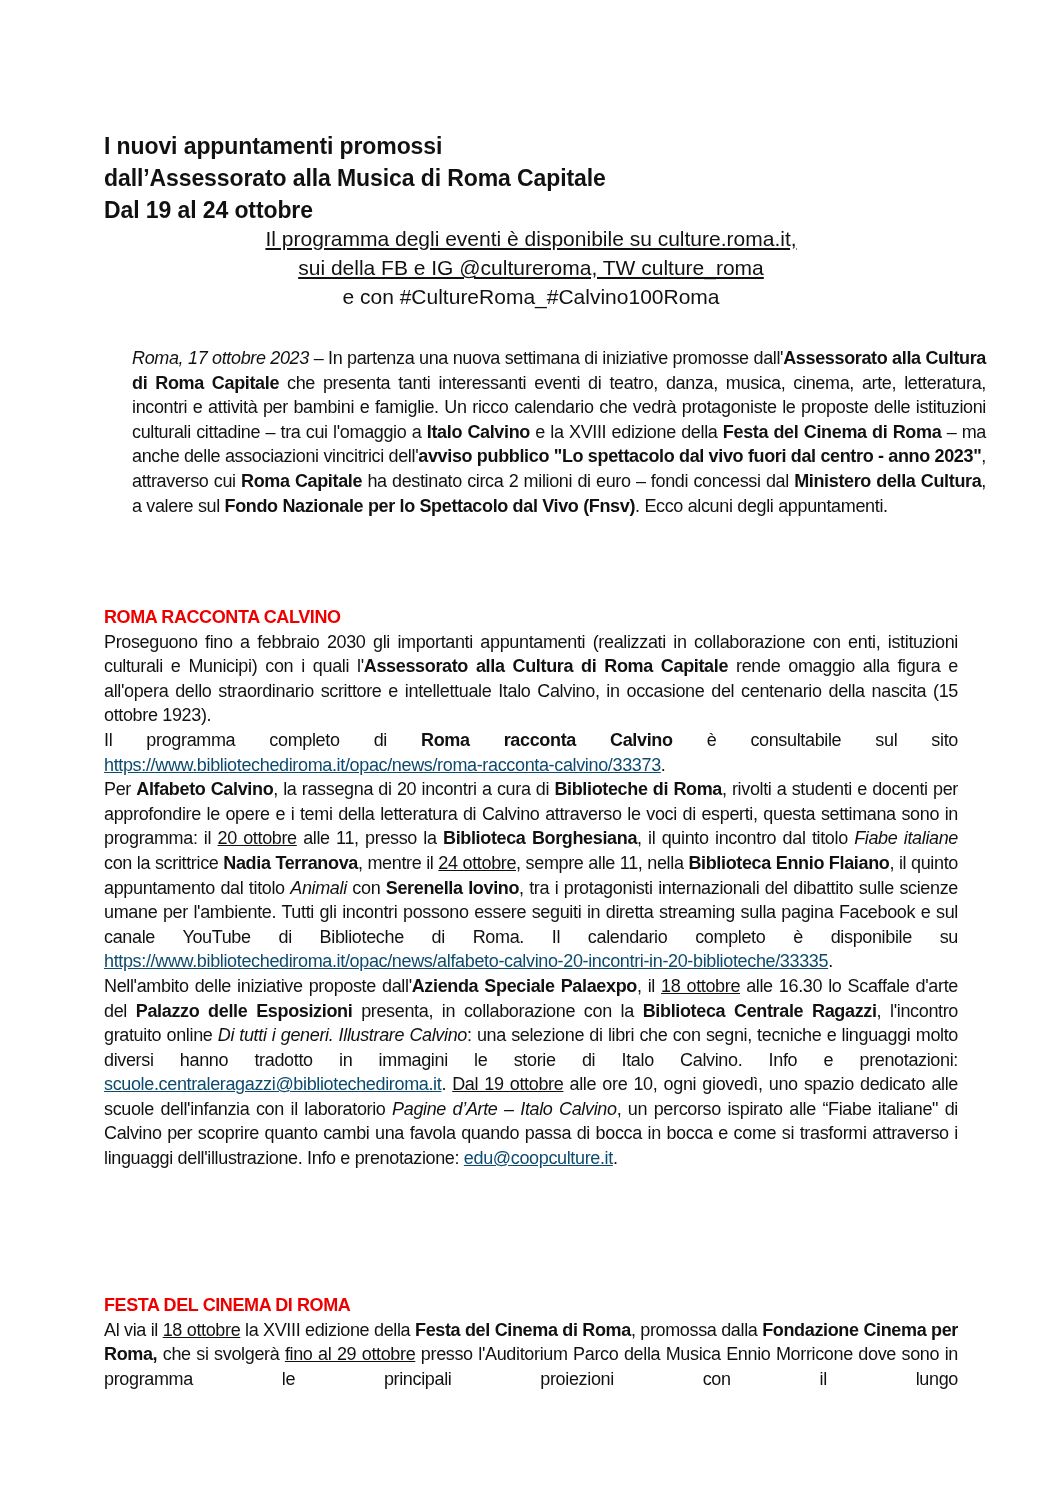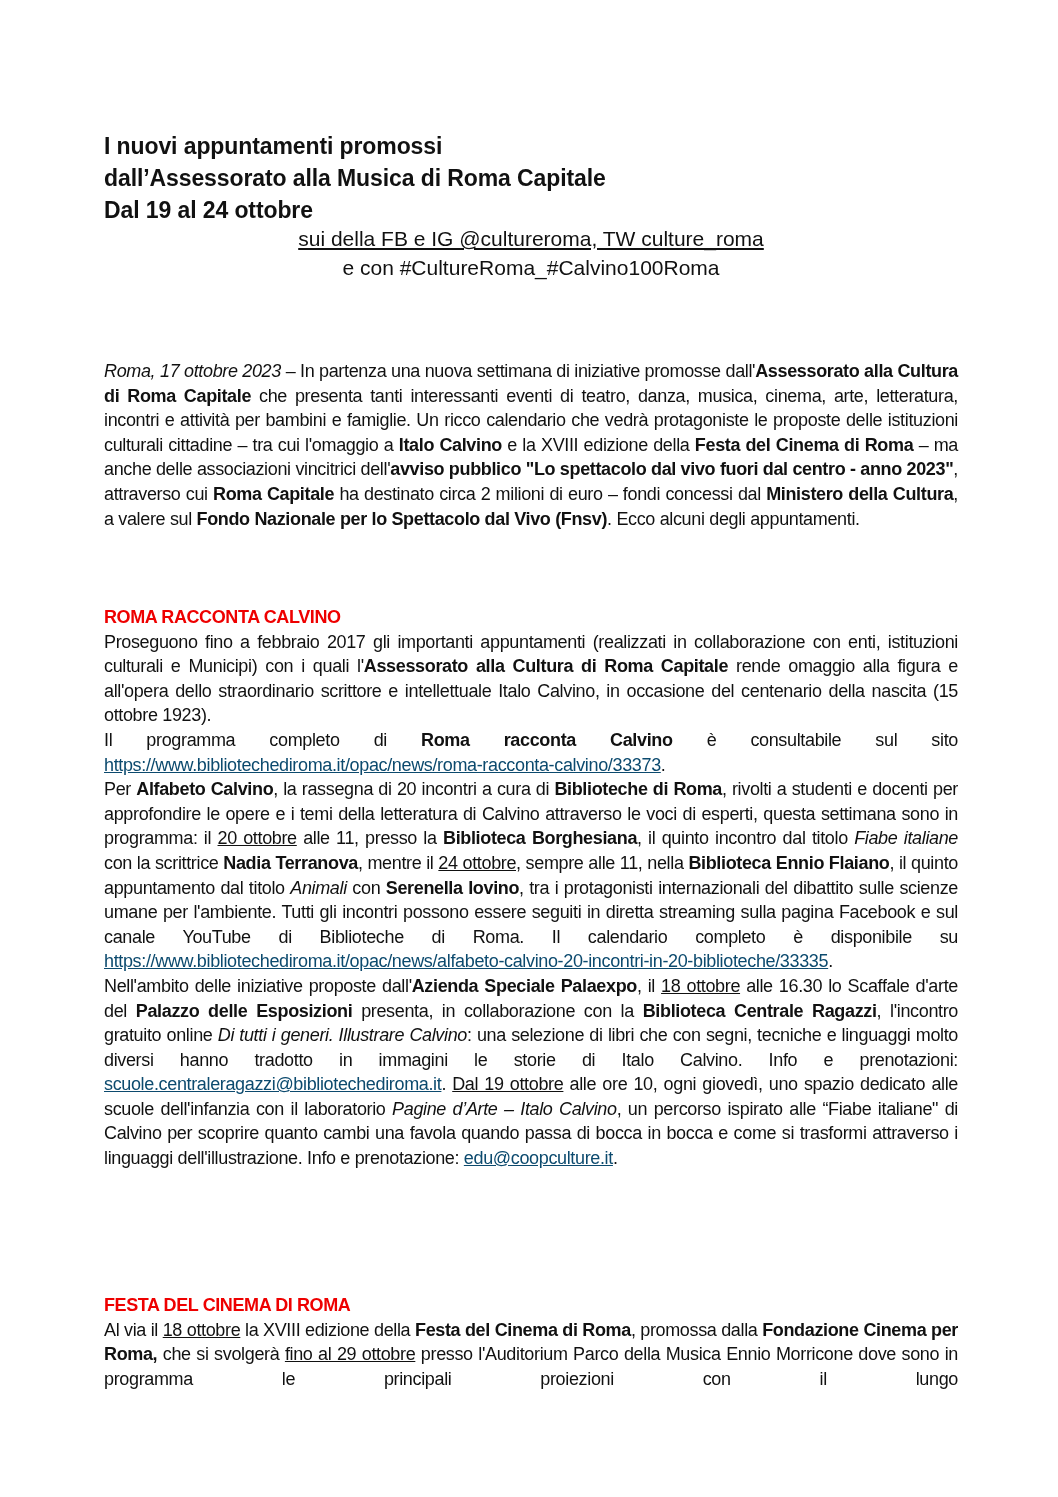--- a/index.html
+++ b/index.html
@@ -27,31 +27,32 @@
 
 <div class="page">
 
   <div class="title">
     <div>I nuovi appuntamenti promossi</div>
     <div>dall’Assessorato alla Musica di Roma Capitale</div>
     <div>Dal 19 al 24 ottobre</div>
   </div>
 
   <div class="subtitle">
+    <div><span class="u">Il programma degli eventi è disponibile su culture.roma.it,</span></div>
     <div><span class="u">sui della FB e IG @cultureroma, TW culture_roma</span></div>
     <div><span>e con #CultureRoma_#Calvino100Roma</span></div>
   </div>
 
-  <div class="body" style="top: 359px;">
+  <div class="body" style="top: 346px; margin-left: 28px;">
     <p><i>Roma, 17 ottobre 2023</i><span> – In partenza una nuova settimana di iniziative promosse dall'</span><b>Assessorato alla Cultura di Roma Capitale</b><span> che presenta tanti interessanti eventi di teatro, danza, musica, cinema, arte, letteratura, incontri e attività per bambini e famiglie. Un ricco calendario che vedrà protagoniste le proposte delle istituzioni culturali cittadine – tra cui l'omaggio a </span><b>Italo Calvino</b><span> e la XVIII edizione della </span><b>Festa del Cinema di Roma</b><span> – ma anche delle associazioni vincitrici dell'</span><b>avviso pubblico "Lo spettacolo dal vivo fuori dal centro - anno 2023"</b><span>, attraverso cui </span><b>Roma Capitale</b><span> ha destinato circa 2 milioni di euro – fondi concessi dal </span><b>Ministero della Cultura</b><span>, a valere sul </span><b>Fondo Nazionale per lo Spettacolo dal Vivo (Fnsv)</b><span>. Ecco alcuni degli appuntamenti.</span></p>
   </div>
 
   <div class="body" style="top: 605px;">
     <div class="heading">ROMA RACCONTA CALVINO</div>
-    <p><span>Proseguono fino a febbraio 2017 gli importanti appuntamenti (realizzati in collaborazione con enti, istituzioni culturali e Municipi) con i quali l'</span><b>Assessorato alla Cultura di Roma Capitale</b><span> rende omaggio alla figura e all'opera dello straordinario scrittore e intellettuale Italo Calvino, in occasione del centenario della nascita (15 ottobre 1923).</span></p>
+    <p><span>Proseguono fino a febbraio 2030 gli importanti appuntamenti (realizzati in collaborazione con enti, istituzioni culturali e Municipi) con i quali l'</span><b>Assessorato alla Cultura di Roma Capitale</b><span> rende omaggio alla figura e all'opera dello straordinario scrittore e intellettuale Italo Calvino, in occasione del centenario della nascita (15 ottobre 1923).</span></p>
     <p><span>Il programma completo di </span><b>Roma racconta Calvino</b><span> è consultabile sul sito </span><a class="link">https://www.bibliotechediroma.it/opac/news/roma-racconta-calvino/33373</a><span>.</span></p>
     <p><span>Per </span><b>Alfabeto Calvino</b><span>, la rassegna di 20 incontri a cura di </span><b>Biblioteche di Roma</b><span>, rivolti a studenti e docenti per approfondire le opere e i temi della letteratura di Calvino attraverso le voci di esperti, questa settimana sono in programma: il </span><span class="u">20 ottobre</span><span> alle 11, presso la </span><b>Biblioteca Borghesiana</b><span>, il quinto incontro dal titolo </span><i>Fiabe italiane</i><span> con la scrittrice </span><b>Nadia Terranova</b><span>, mentre il </span><span class="u">24 ottobre,</span><span> sempre alle 11, nella </span><b>Biblioteca Ennio Flaiano</b><span>, il quinto appuntamento dal titolo </span><i>Animali</i><span> con </span><b>Serenella Iovino</b><span>, tra i protagonisti internazionali del dibattito sulle scienze umane per l'ambiente. Tutti gli incontri possono essere seguiti in diretta streaming sulla pagina Facebook e sul canale YouTube di Biblioteche di Roma. Il calendario completo è disponibile su </span><a class="link">https://www.bibliotechediroma.it/opac/news/alfabeto-calvino-20-incontri-in-20-biblioteche/33335</a><span>.</span></p>
     <p><span>Nell'ambito delle iniziative proposte dall'</span><b>Azienda Speciale Palaexpo</b><span>, il </span><span class="u">18 ottobre</span><span> alle 16.30 lo Scaffale d'arte del </span><b>Palazzo delle Esposizioni</b><span> presenta, in collaborazione con la </span><b>Biblioteca Centrale Ragazzi</b><span>, l'incontro gratuito online </span><i>Di tutti i generi. Illustrare Calvino</i><span>: una selezione di libri che con segni, tecniche e linguaggi molto diversi hanno tradotto in immagini le storie di Italo Calvino. Info e prenotazioni: </span><a class="link">scuole.centraleragazzi@bibliotechediroma.it</a><span>. </span><span class="u">Dal 19 ottobre</span><span> alle ore 10, ogni giovedì, uno spazio dedicato alle scuole dell'infanzia con il laboratorio </span><i>Pagine d’Arte – Italo Calvino</i><span>, un percorso ispirato alle “Fiabe italiane" di Calvino per scoprire quanto cambi una favola quando passa di bocca in bocca e come si trasformi attraverso i linguaggi dell'illustrazione. Info e prenotazione: </span><a class="link">edu@coopculture.it</a><span>.</span></p>
   </div>
 
   <div class="body" style="top: 1293px;">
     <div class="heading">FESTA DEL CINEMA DI ROMA</div>
     <p class="last-line"><span>Al via il </span><span class="u">18 ottobre</span><span> la XVIII edizione della </span><b>Festa del Cinema di Roma</b><span>, promossa dalla </span><b>Fondazione Cinema per Roma,</b><span> che si svolgerà </span><span class="u">fino al 29 ottobre</span><span> presso l'Auditorium Parco della Musica Ennio Morricone dove sono in programma le principali proiezioni con il lungo</span></p>
   </div>
 

